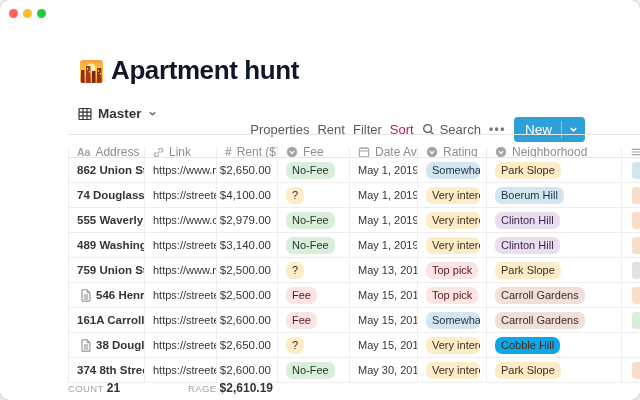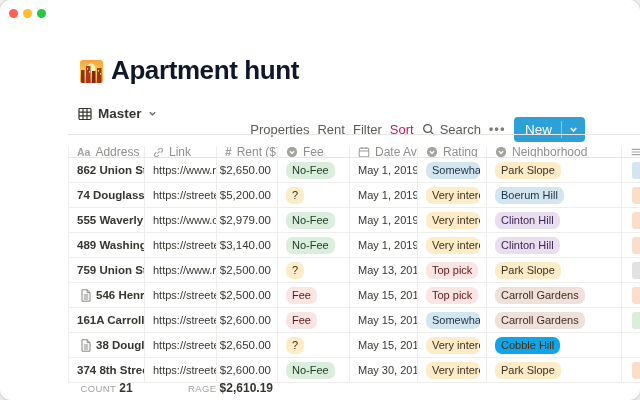--- a/index.html
+++ b/index.html
@@ -93,21 +93,21 @@
   .tag {
     display: inline-block; max-width: 100%;
     padding: 1px 6px; border-radius: 7px;
     font-size: 11px; line-height: 15px;
     overflow: hidden; white-space: nowrap;
   }
   .sliver { height: 17px; width: 40px; border-radius: 3px; margin-left: 2px; flex: none; }
 
   
   .tfoot { position: absolute; top: 381px; height: 18px; font-size: 12px; }
-  .f-count { position: absolute; left: 68px; width: 77px; text-align: center; }
+  .f-count { position: absolute; left: 68px; width: 77px; text-align: left; }
   .f-avg   { position: absolute; left: 140px; width: 133px; text-align: right; white-space: nowrap; }
   .f-label { font-size: 9.5px; color: #a3a29e; letter-spacing: 0.4px; font-weight: 400; }
   .f-value { color: #37352f; font-weight: 600; margin-left: 3px; }
 </style>
 </head>
 <body>
 
 <div class="window">
 
   <div class="traffic">
@@ -252,21 +252,21 @@
           </div>
           <div class="cell ">
             <span class="sliver" style="background: rgb(211, 229, 239);"></span>
           </div>
         </div>
         <div class="trow">
           <div class="cell c-address">
             <span>74 Douglass St</span>
           </div>
           <div class="cell c-link">https://streetea</div>
-          <div class="cell c-rent">$5,200.00</div>
+          <div class="cell c-rent">$4,100.00</div>
           <div class="cell ">
             <span class="tag" style="background: rgb(253, 236, 200); color: rgb(64, 44, 27);">?</span>
           </div>
           <div class="cell ">May 1, 2019</div>
           <div class="cell ">
             <span class="tag" style="background: rgb(253, 236, 200); color: rgb(64, 44, 27); max-width: 55px;">Very intereste</span>
           </div>
           <div class="cell ">
             <span class="tag" style="background: rgb(211, 229, 239); color: rgb(24, 51, 71);">Boerum Hill</span>
           </div>

